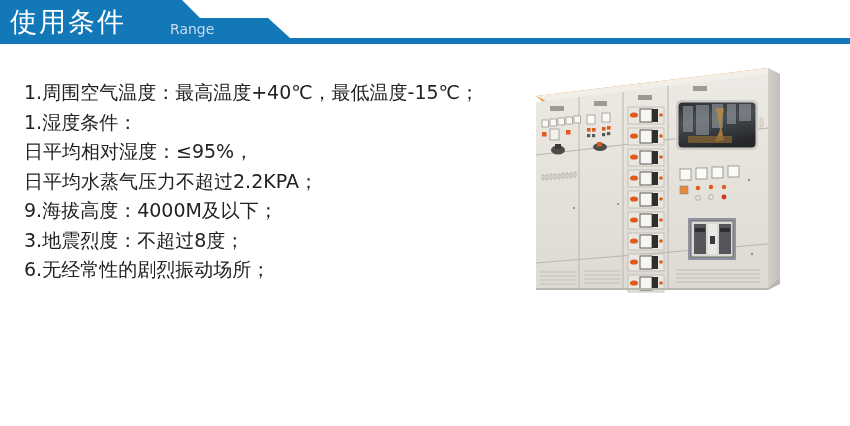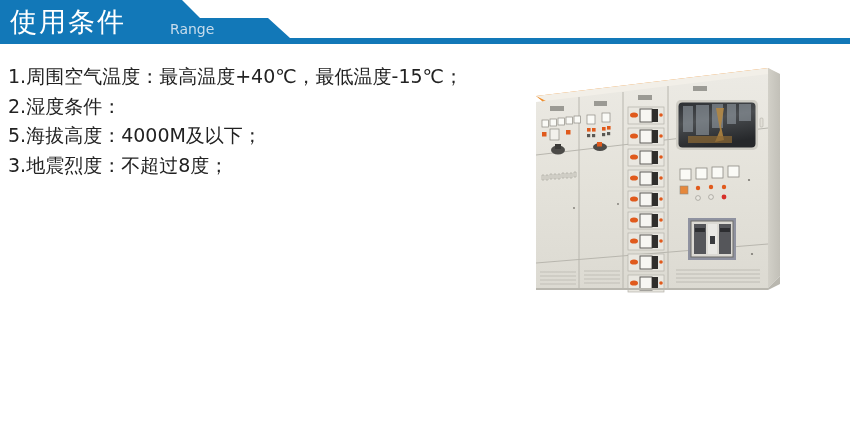--- a/index.html
+++ b/index.html
@@ -50,21 +50,21 @@
     font-family: "DejaVu Sans", "Liberation Sans", sans-serif;
     margin-left: 22px;
   }
 
   
   #conditions-list {
     position: absolute;
     left: 8px;
     top: 62px;
     width: 790px;
-    margin: 0;
+    margin: 16px;
     padding: 0;
     list-style: none;
   }
   .condition-line {
     font-size: 19px;
     line-height: 29.5px;
     color: #222222;
     white-space: nowrap;
     font-family: "DejaVu Sans", "Liberation Sans", sans-serif;
   }
@@ -88,23 +88,26 @@
     <path d="M0,0 L182,0 L200,18 L268,18 L290,38 L850,38 L850,44 L0,44 Z" fill="#1278b8"></path>
   </svg>
 
   <div id="header-title">使用条件</div>
 
   <div id="header-subtitle">Range</div>
 </div>
 
 <ul id="conditions-list">
   <li class="condition-line">1.周围空气温度：最高温度+40℃，最低温度-15℃；</li>
-  <li class="condition-line">2.湿度条件：</li>
-  <li class="condition-line">5.海拔高度：4000M及以下；</li>
+  <li class="condition-line">1.湿度条件：</li>
+  <li class="condition-line">日平均相对湿度：≤95%，</li>
+  <li class="condition-line">日平均水蒸气压力不超过2.2KPA；</li>
+  <li class="condition-line">9.海拔高度：4000M及以下；</li>
   <li class="condition-line">3.地震烈度：不超过8度；</li>
+  <li class="condition-line">6.无经常性的剧烈振动场所；</li>
 </ul>
 
 <svg id="switchgear-photo" viewBox="0 0 320 250">
   <defs>
     <linearGradient id="faceGrad" x1="0" y1="0" x2="0" y2="1">
       <stop offset="0" stop-color="#eceae4"></stop>
       <stop offset="0.5" stop-color="#e4e2da"></stop>
       <stop offset="1" stop-color="#dcdad2"></stop>
     </linearGradient>
     <linearGradient id="sideGrad" x1="0" y1="0" x2="1" y2="0">

